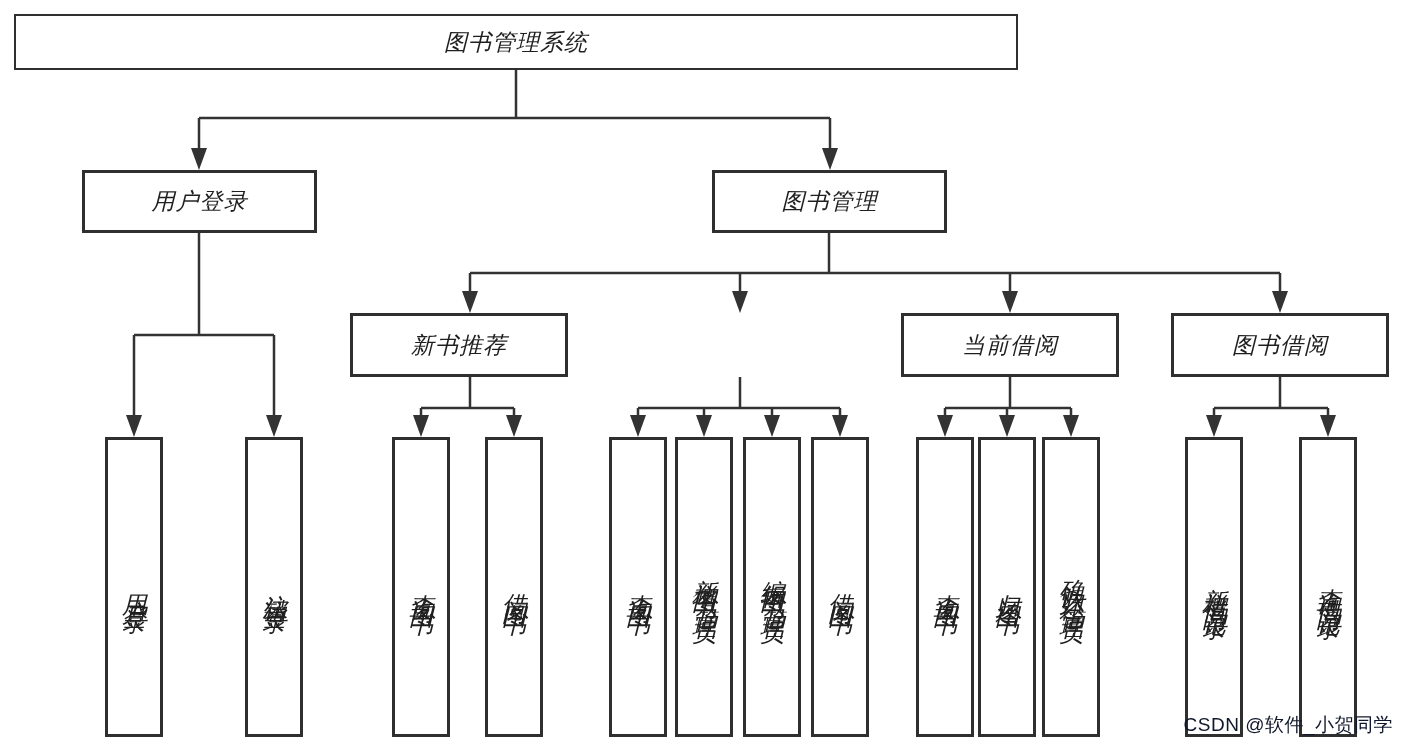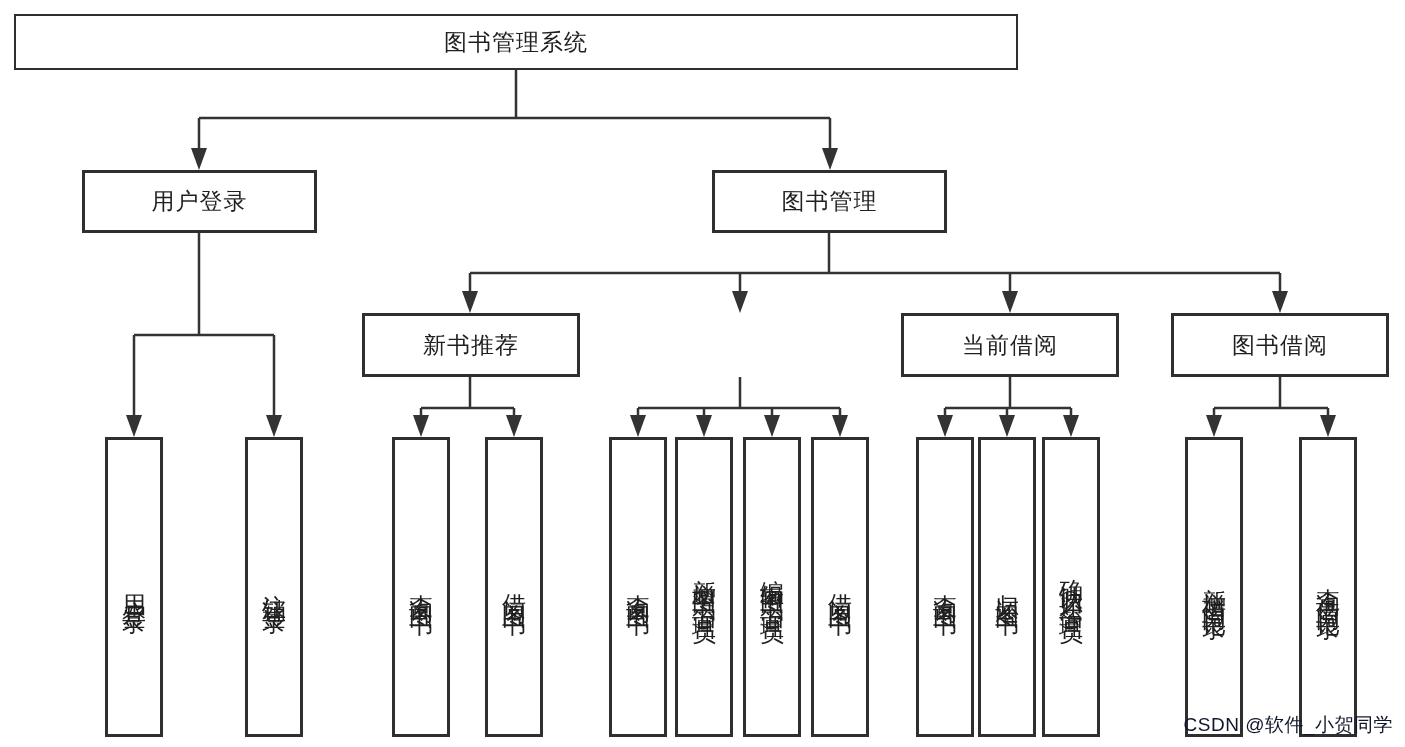--- a/index.html
+++ b/index.html
@@ -19,20 +19,21 @@
     width: 1405px; height: 747px;
   }
   .node {
     position: absolute;
     background: #ffffff;
     border: 3px solid #2f2f2f;
     display: flex;
     align-items: center;
     justify-content: center;
     color: #1f1f1f;
+    font-style: italic;
   }
   .node.root {
     left: 14px; top: 14px; width: 1004px; height: 56px;
     border-width: 2px;
   }
   .node.lvl2 { top: 170px; width: 235px; height: 63px; }
   .node.lvl3 { top: 313px; width: 218px; height: 64px; }
   .hlabel {
     font-size: 23px;
     letter-spacing: 1px;
@@ -137,21 +138,21 @@
     <span class="hlabel">图书管理系统</span>
   </div>
 
   <div class="node lvl2" style="left:82px">
     <span class="hlabel">用户登录</span>
   </div>
   <div class="node lvl2" style="left:712px">
     <span class="hlabel">图书管理</span>
   </div>
 
-  <div class="node lvl3" style="left:362px">
+  <div class="node lvl3" style="left:350px">
     <span class="hlabel">新书推荐</span>
   </div>
   <div class="node lvl3" style="left:901px">
     <span class="hlabel">当前借阅</span>
   </div>
   <div class="node lvl3" style="left:1171px">
     <span class="hlabel">图书借阅</span>
   </div>
 
   <div class="node leaf" style="left:105px">

